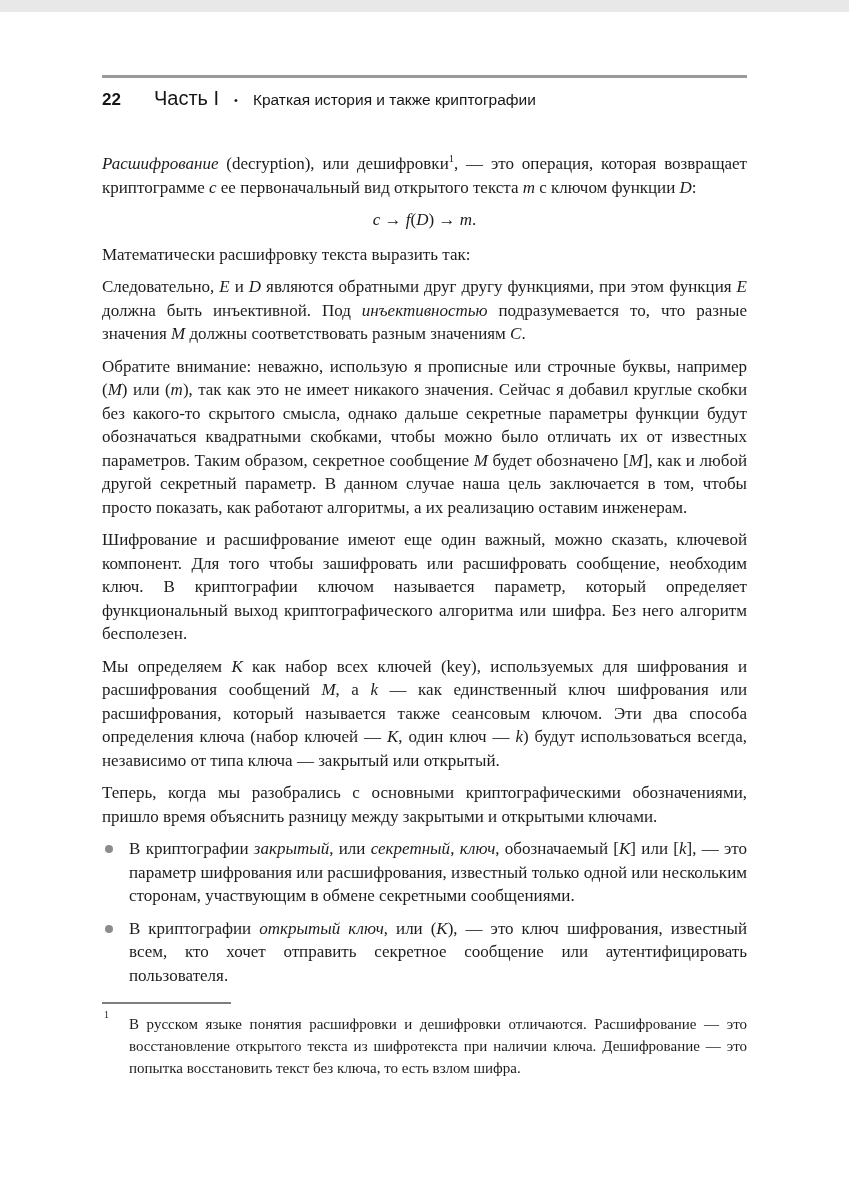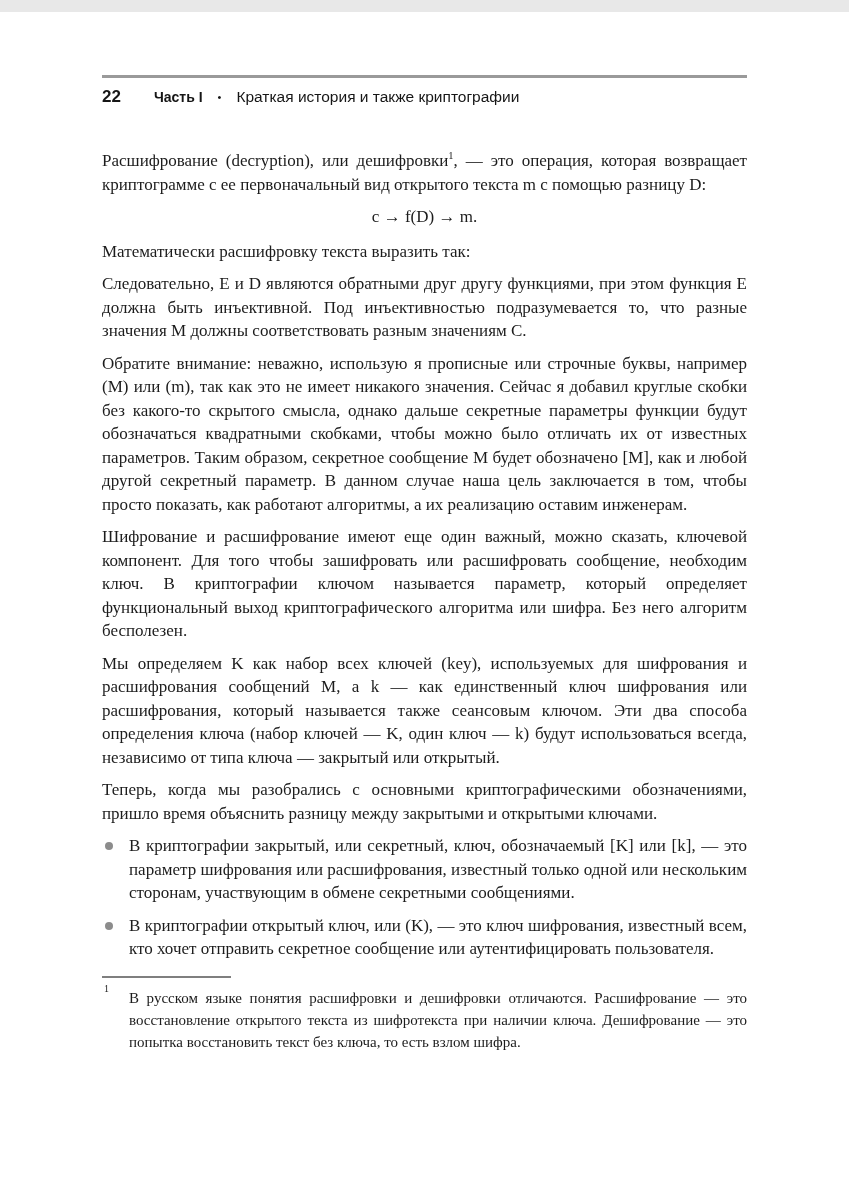--- a/index.html
+++ b/index.html
@@ -21,35 +21,35 @@
   
   .header {
     border-top: 3px solid #9a9a9a;
     padding-top: 9px;
     display: flex;
     align-items: baseline;
     font-family: "Liberation Sans", "DejaVu Sans", sans-serif;
     color: #161616;
   }
   .page-num  { font-weight: bold; font-size: 17px; }
-  .part      { font-weight: bold; font-size: 14px; margin-left: 33px; }
+  .part      { font-weight: normal; font-size: 20px; margin-left: 33px; }
   .sep       { font-size: 11px; margin: 0 15px; position: relative; top: -1px; }
   .chapter   { font-size: 15.5px; }
   
   .body {
     margin-top: 42px;
     font-family: "Liberation Serif", "DejaVu Serif", serif;
     font-size: 17px;
     line-height: 23.5px;
     text-align: justify;
     color: #1c1c1c;
   }
   .para    { margin: 0 0 9px 0; }
   .formula { text-align: center; margin: 5px 0 11px 0; }
-  .it      { }
+  .it      { font-style: italic; }
   sup      { font-size: 10.5px; line-height: 0; }
   
   .bullets { list-style: none; margin: 5px 0 0 0; padding: 0; }
   .bullet-item { position: relative; padding-left: 27px; margin-bottom: 9px; }
   .dot {
     position: absolute; left: 3px; top: 8px;
     width: 8px; height: 8px; border-radius: 50%;
     background: #8c8c8c;
   }
   
@@ -72,21 +72,21 @@
   <div class="content">
 
     <div class="header">
       <span class="page-num">22</span>
       <span class="part">Часть I</span>
       <span class="sep">•</span>
       <span class="chapter">Краткая история и также криптографии</span>
     </div>
 
     <div class="body">
-      <p class="para"><span class="it">Расшифрование</span><span> (decryption), или дешифровки</span><sup>1</sup><span>, — это операция, которая возвращает криптограмме </span><span class="it">c</span><span> ее первоначальный вид открытого текста </span><span class="it">m</span><span> с помощью разницу </span><span class="it">D</span><span>:</span></p>
+      <p class="para"><span class="it">Расшифрование</span><span> (decryption), или дешифровки</span><sup>1</sup><span>, — это операция, которая возвращает криптограмме </span><span class="it">c</span><span> ее первоначальный вид открытого текста </span><span class="it">m</span><span> с ключом функции </span><span class="it">D</span><span>:</span></p>
       <div class="formula"><span class="it">c</span><span> → </span><span class="it">f</span><span>(</span><span class="it">D</span><span>) → </span><span class="it">m</span><span>.</span></div>
       <p class="para"><span>Математически расшифровку текста выразить так:</span></p>
       <p class="para"><span>Следовательно, </span><span class="it">E</span><span> и </span><span class="it">D</span><span> являются обратными друг другу функциями, при этом функция </span><span class="it">E</span><span> должна быть инъективной. Под </span><span class="it">инъективностью</span><span> подразумевается то, что разные значения </span><span class="it">M</span><span> должны соответствовать разным значениям </span><span class="it">C</span><span>.</span></p>
       <p class="para"><span>Обратите внимание: неважно, использую я прописные или строчные буквы, например (</span><span class="it">M</span><span>) или (</span><span class="it">m</span><span>), так как это не имеет никакого значения. Сейчас я добавил круглые скобки без какого-то скрытого смысла, однако дальше секретные параметры функции будут обозначаться квадратными скобками, чтобы можно было отличать их от известных параметров. Таким образом, секретное сообщение </span><span class="it">M</span><span> будет обозначено [</span><span class="it">M</span><span>], как и любой другой секретный параметр. В данном случае наша цель заключается в том, чтобы просто показать, как работают алгоритмы, а их реализацию оставим инженерам.</span></p>
       <p class="para"><span>Шифрование и расшифрование имеют еще один важный, можно сказать, ключевой компонент. Для того чтобы зашифровать или расшифровать сообщение, необходим ключ. В криптографии ключом называется параметр, который определяет функциональный выход криптографического алгоритма или шифра. Без него алгоритм бесполезен.</span></p>
       <p class="para"><span>Мы определяем </span><span class="it">K</span><span> как набор всех ключей (key), используемых для шифрования и расшифрования сообщений </span><span class="it">M</span><span>, а </span><span class="it">k</span><span> — как единственный ключ шифрования или расшифрования, который называется также сеансовым ключом. Эти два способа определения ключа (набор ключей — </span><span class="it">K</span><span>, один ключ — </span><span class="it">k</span><span>) будут использоваться всегда, независимо от типа ключа — закрытый или открытый.</span></p>
       <p class="para"><span>Теперь, когда мы разобрались с основными криптографическими обозначениями, пришло время объяснить разницу между закрытыми и открытыми ключами.</span></p>
 
       <ul class="bullets">
         <li class="bullet-item">

